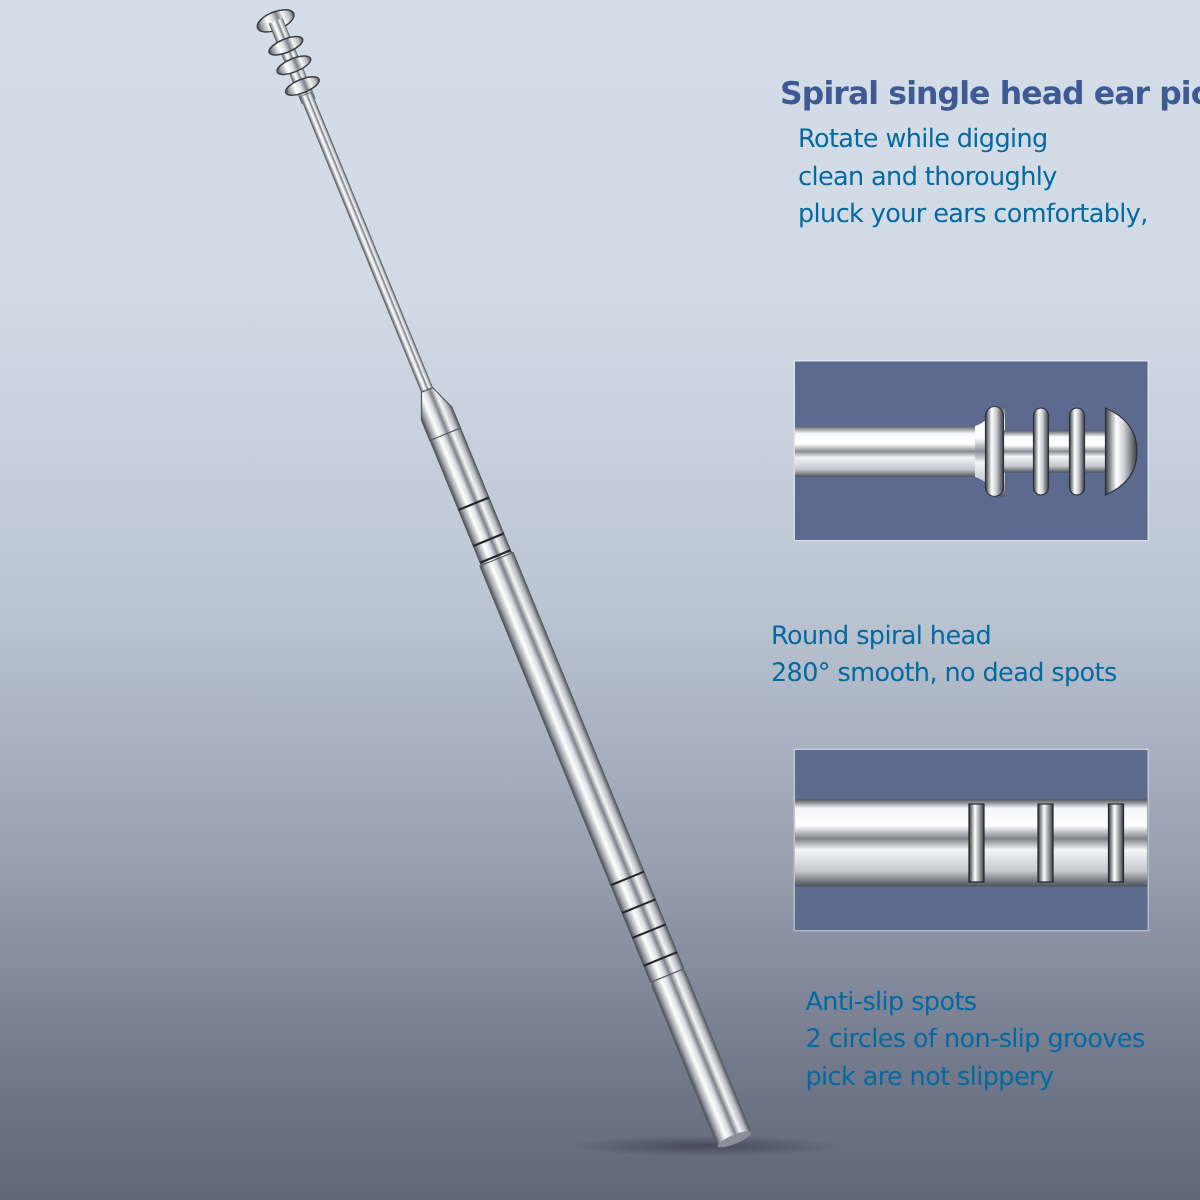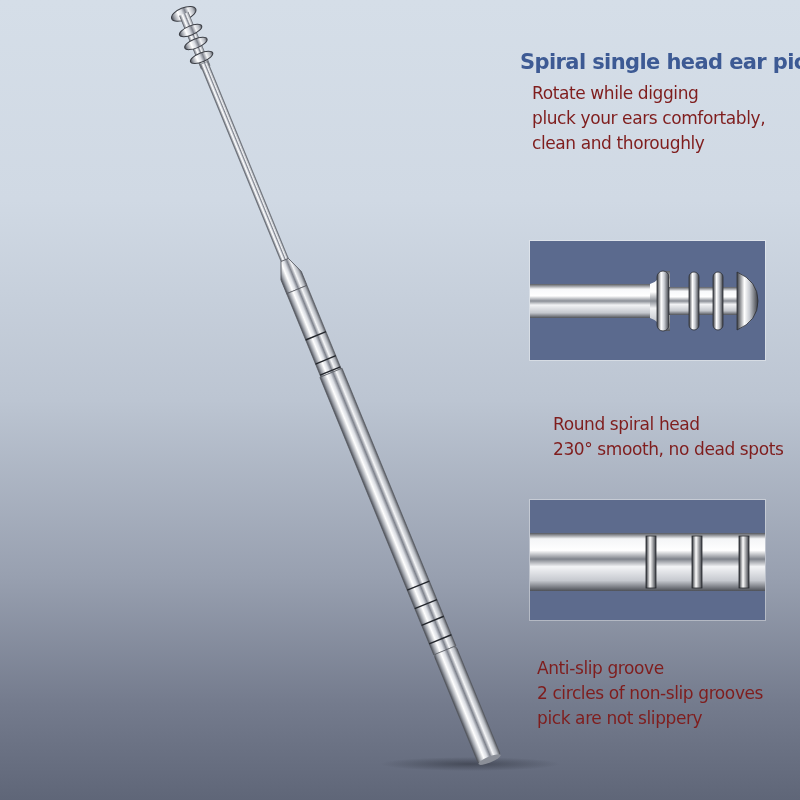--- a/index.html
+++ b/index.html
@@ -10,26 +10,26 @@
   }
   .stage { position: absolute; inset: 0; }
   .pick-svg { position: absolute; left: 0; top: 0; width: 800px; height: 800px; }
 
   .title {
     position: absolute; left: 520px; top: 50px;
     font-size: 21px; font-weight: bold; letter-spacing: -0.6px;
     color: #3d5a94; white-space: nowrap;
   }
   .callout {
-    position: absolute; color: #7f1d1d; font-size: 17px; line-height: 25px;
+    position: absolute; color: #0369a1; font-size: 17px; line-height: 25px;
     letter-spacing: -0.4px; white-space: nowrap;
   }
   .callout div { display: block; }
   .callout-1 { left: 532px; top: 81px; }
-  .callout-2 { left: 553px; top: 412px; }
+  .callout-2 { left: 514px; top: 412px; }
   .callout-3 { left: 537px; top: 656px; }
 
   .panel {
     position: absolute; left: 530px; width: 235px; height: 119px;
     background: #5b6a8e; overflow: hidden;
     box-shadow: 0 0 0 1px rgba(255,255,255,0.35);
   }
   .panel-1 { top: 241px; }
   .panel-2 { top: 500px; height: 120px; background: #5d6b8d; }
   .panel svg { width: 100%; height: 100%; display: block; }
@@ -93,22 +93,22 @@
 
       <rect x="-12" y="690" width="24" height="118" rx="3" fill="url(#metal)" stroke="#55585f" stroke-width="0.6"></rect>
       <ellipse cx="0" cy="808" rx="12" ry="3" fill="#8b8f98"></ellipse>
     </g>
   </svg>
 
   <div class="title">Spiral single head ear pick</div>
 
   <div class="callout callout-1">
     <div>Rotate while digging</div>
+    <div>clean and thoroughly</div>
     <div>pluck your ears comfortably,</div>
-    <div>clean and thoroughly</div>
   </div>
 
   <div class="panel panel-1">
     <svg viewBox="0 0 235 119">
       <defs>
         <linearGradient id="hmetal" x1="0" y1="0" x2="0" y2="1">
           <stop offset="0" stop-color="#5a5d64"></stop>
           <stop offset="0.15" stop-color="#f7f8fa"></stop>
           <stop offset="0.35" stop-color="#ffffff"></stop>
           <stop offset="0.5" stop-color="#8a8e96"></stop>
@@ -128,21 +128,21 @@
       <rect x="130" y="46" width="90" height="28" fill="url(#hmetal)"></rect>
       <rect x="127" y="30" width="12" height="60" rx="6" fill="url(#vring)" stroke="#2d3036" stroke-width="0.8"></rect>
       <rect x="159" y="31" width="10" height="58" rx="5" fill="url(#vring)" stroke="#2d3036" stroke-width="0.8"></rect>
       <rect x="183" y="31" width="10" height="58" rx="5" fill="url(#vring)" stroke="#2d3036" stroke-width="0.8"></rect>
       <path d="M 207 31 Q 228 40 228 60 Q 228 80 207 89 Z" fill="url(#vring)" stroke="#2d3036" stroke-width="0.8"></path>
     </svg>
   </div>
 
   <div class="callout callout-2">
     <div>Round spiral head</div>
-    <div>230° smooth, no dead spots</div>
+    <div>280° smooth, no dead spots</div>
   </div>
 
   <div class="panel panel-2">
     <svg viewBox="0 0 235 120">
       <defs>
         <linearGradient id="gmetal" x1="0" y1="0" x2="0" y2="1">
           <stop offset="0" stop-color="#55585f"></stop>
           <stop offset="0.1" stop-color="#f4f5f7"></stop>
           <stop offset="0.3" stop-color="#ffffff"></stop>
           <stop offset="0.45" stop-color="#7f838b"></stop>
@@ -157,17 +157,17 @@
         </linearGradient>
       </defs>
       <rect x="0" y="33" width="235" height="58" fill="url(#gmetal)"></rect>
       <rect x="116" y="36" width="10" height="52" fill="url(#gring)" stroke="#23262c" stroke-width="0.8"></rect>
       <rect x="162" y="36" width="10" height="52" fill="url(#gring)" stroke="#23262c" stroke-width="0.8"></rect>
       <rect x="209" y="36" width="10" height="52" fill="url(#gring)" stroke="#23262c" stroke-width="0.8"></rect>
     </svg>
   </div>
 
   <div class="callout callout-3">
-    <div>Anti-slip groove</div>
+    <div>Anti-slip spots</div>
     <div>2 circles of non-slip grooves</div>
     <div>pick are not slippery</div>
   </div>
 </div>
 
 </body></html>

